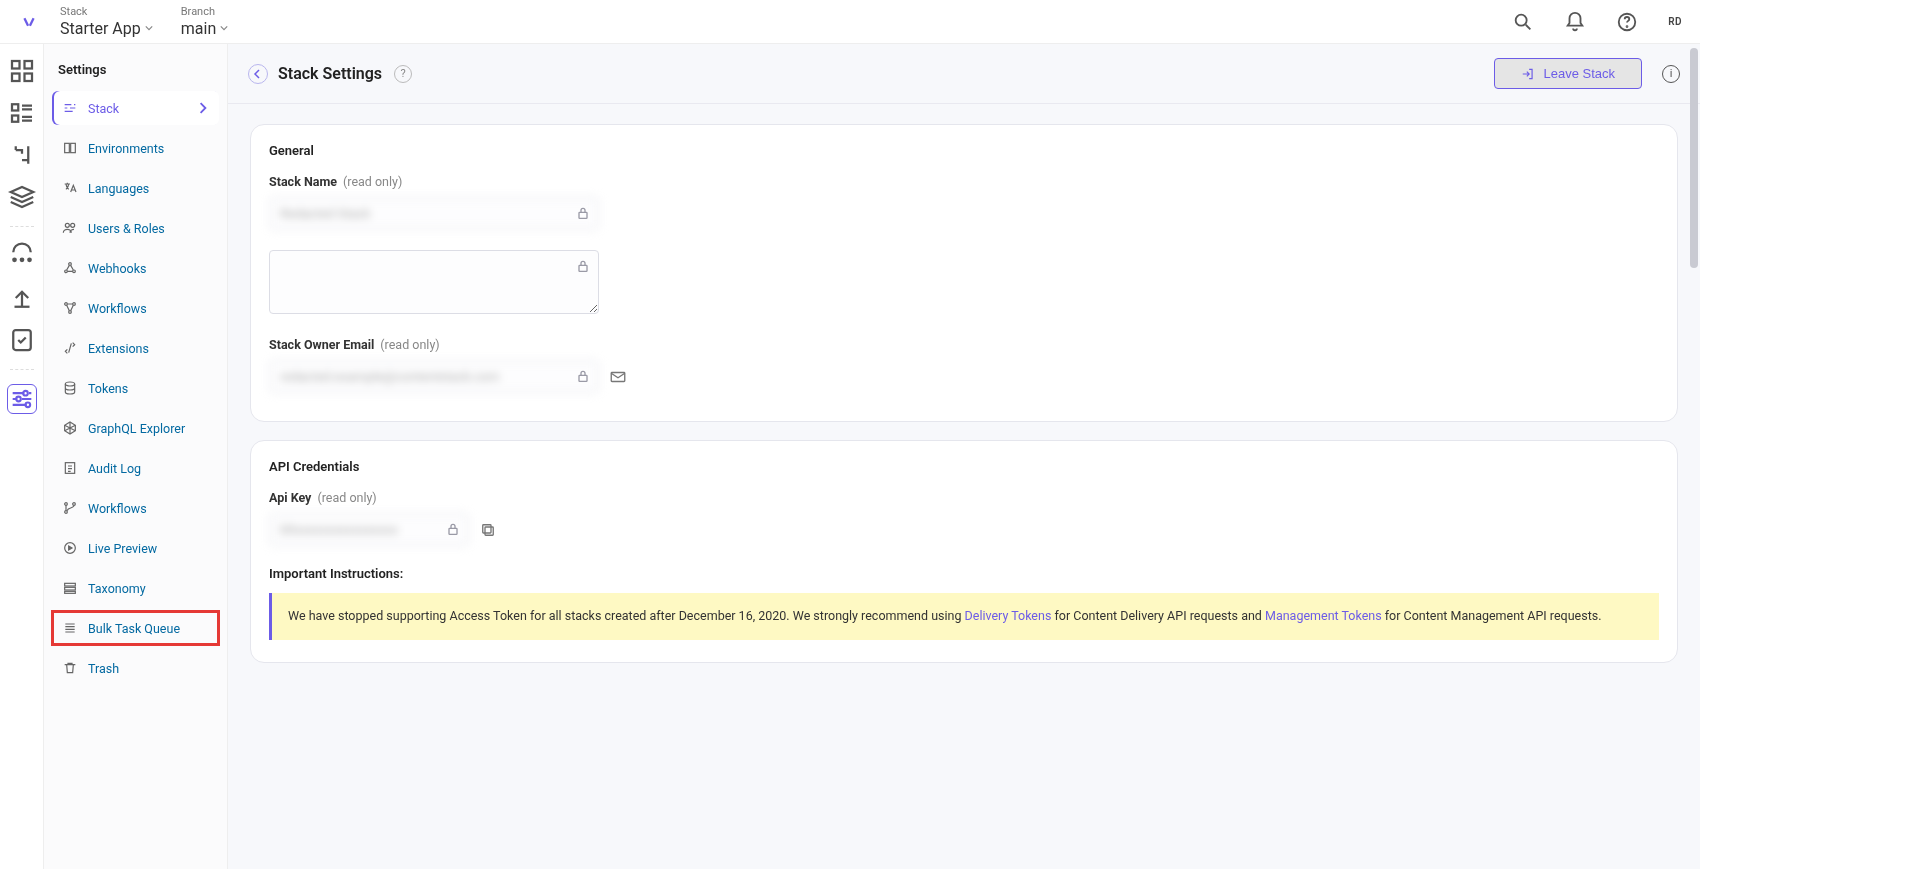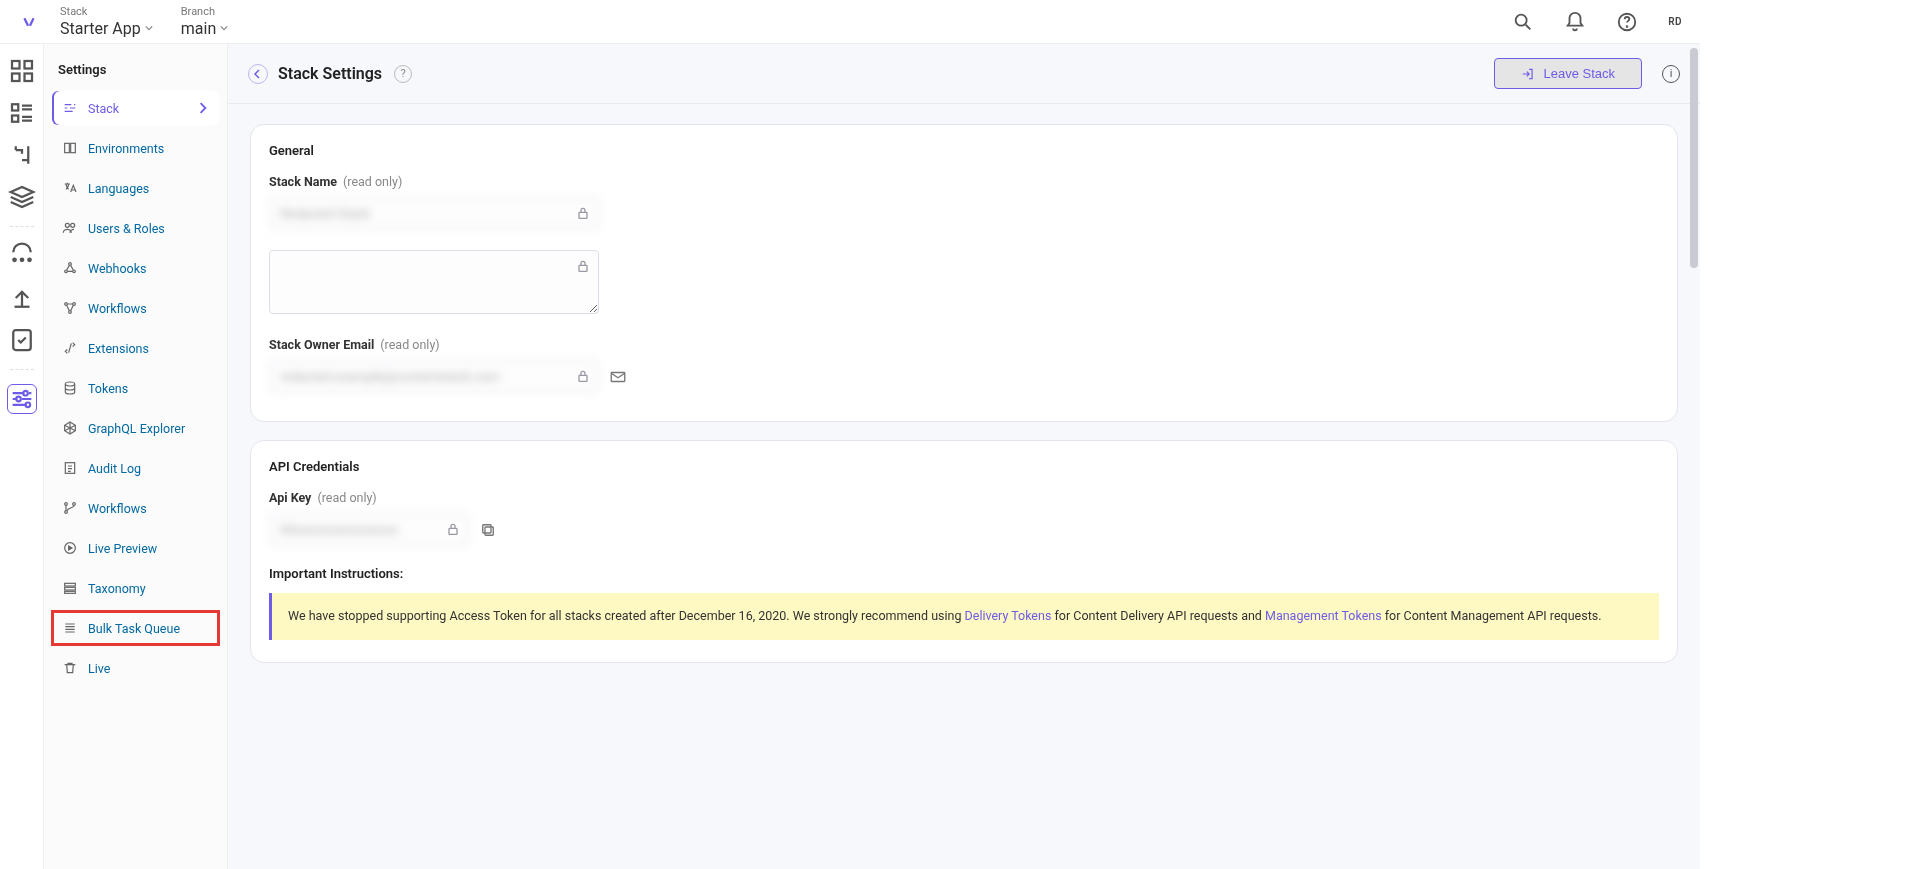--- a/index.html
+++ b/index.html
@@ -328,21 +328,21 @@
               </svg>
             </span>
             <span>Bulk Task Queue</span>
           </li>
         <li>
             <span class="s-icon">
               <svg viewBox="0 0 24 24" fill="none" stroke="currentColor" stroke-width="1.8">
                 <path d="M4 7h16M9 7V5h6v2M7 7l1 12h8l1-12"></path>
               </svg>
             </span>
-            <span>Live</span>
+            <span>Trash</span>
           </li>
       </ul>
     </div>
 
     <div class="main">
       <div class="main-header">
         <div class="back-circle">
             <svg viewBox="0 0 10 10" style="width:10px;height:10px;">
               <path d="M6 1L2 5l4 4" fill="none" stroke="currentColor" stroke-width="1.5"></path>
             </svg>

